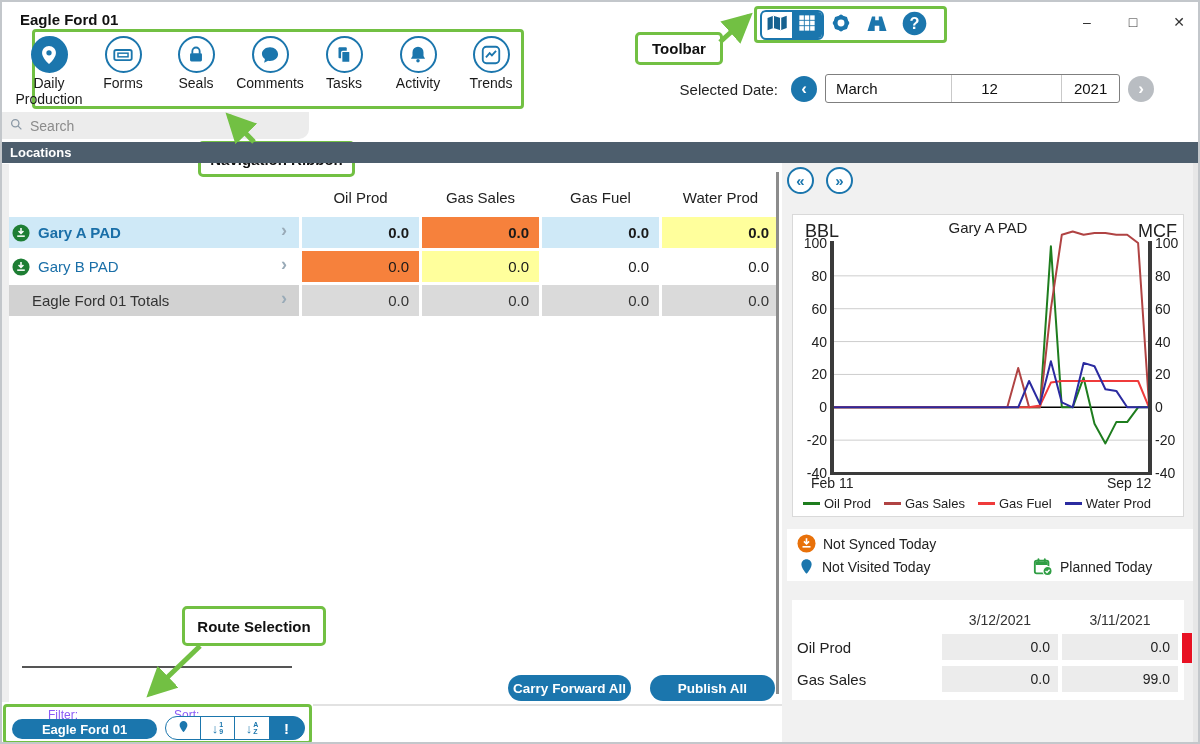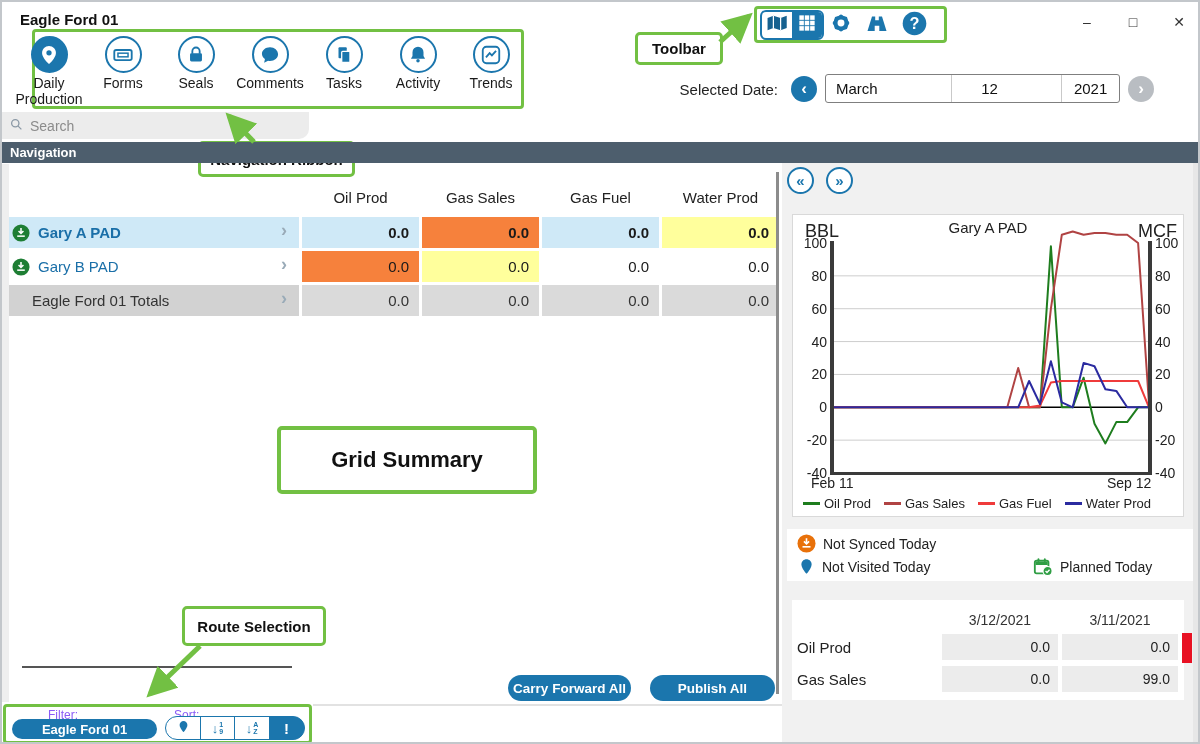--- a/index.html
+++ b/index.html
@@ -222,21 +222,20 @@
     <span>
       <svg viewBox="0 0 24 24" width="27" height="27">
           <circle cx="12" cy="12" r="10.5" fill="#1b76ad"></circle>
           <text x="12" y="17" text-anchor="middle" font-size="14.5" font-weight="bold" fill="#fff" font-family="Liberation Sans, sans-serif">?</text>
         </svg>
     </span>
   </div>
 
   <div class="abs anno-label" style="left:633px; top:30px; width:88px; height:33px; font-size:15px;">Toolbar</div>
   <div class="abs anno-label" style="left:196px; top:139px; width:157px; height:36px; font-size:15px;">Navigation Ribbon</div>
-  <div class="abs anno-label" style="left:275px; top:424px; width:260px; height:68px; font-size:22px; border-width:4px;">Grid Summary</div>
   <div class="abs anno-label" style="left:180px; top:604px; width:144px; height:40px; font-size:15px;">Route Selection</div>
 
   <div class="abs date-label" style="left:648px; top:79px; width:128px;">Selected Date:</div>
   <div class="abs nav-circle" style="left:789px; top:74px; background:#1b76ad;">
       <span>‹</span>
     </div>
   <div class="abs date-box" style="left:823px; top:72px; width:295px;">
     <div class="date-cell" style="width:117px; padding-left:10px;">March</div>
     <div class="date-cell" style="width:100px; justify-content:center;">12</div>
     <div class="date-cell" style="width:76px; justify-content:center;">2021</div>
@@ -249,21 +248,21 @@
     <span>
       <svg viewBox="0 0 16 16" width="13" height="13">
           <circle cx="6.5" cy="6.5" r="4.5" fill="none" stroke="#8a98a5" stroke-width="1.6"></circle>
           <line x1="10" y1="10" x2="14" y2="14" stroke="#8a98a5" stroke-width="1.6"></line>
         </svg>
     </span>
     <span class="search-ph">Search</span>
   </div>
 
   <div class="abs loc-bar">
-    <span>Navigation</span>
+    <span>Locations</span>
   </div>
 
   <div id="grid-headers">
       <div class="col-head" style="left: 300px;">Oil Prod</div>
       <div class="col-head" style="left: 420px;">Gas Sales</div>
       <div class="col-head" style="left: 540px;">Gas Fuel</div>
       <div class="col-head" style="left: 660px;">Water Prod</div>
     </div>
   <div id="grid-rows">
       <div class="grid-row-name" style="top: 215px; background: rgb(207, 233, 247);">

